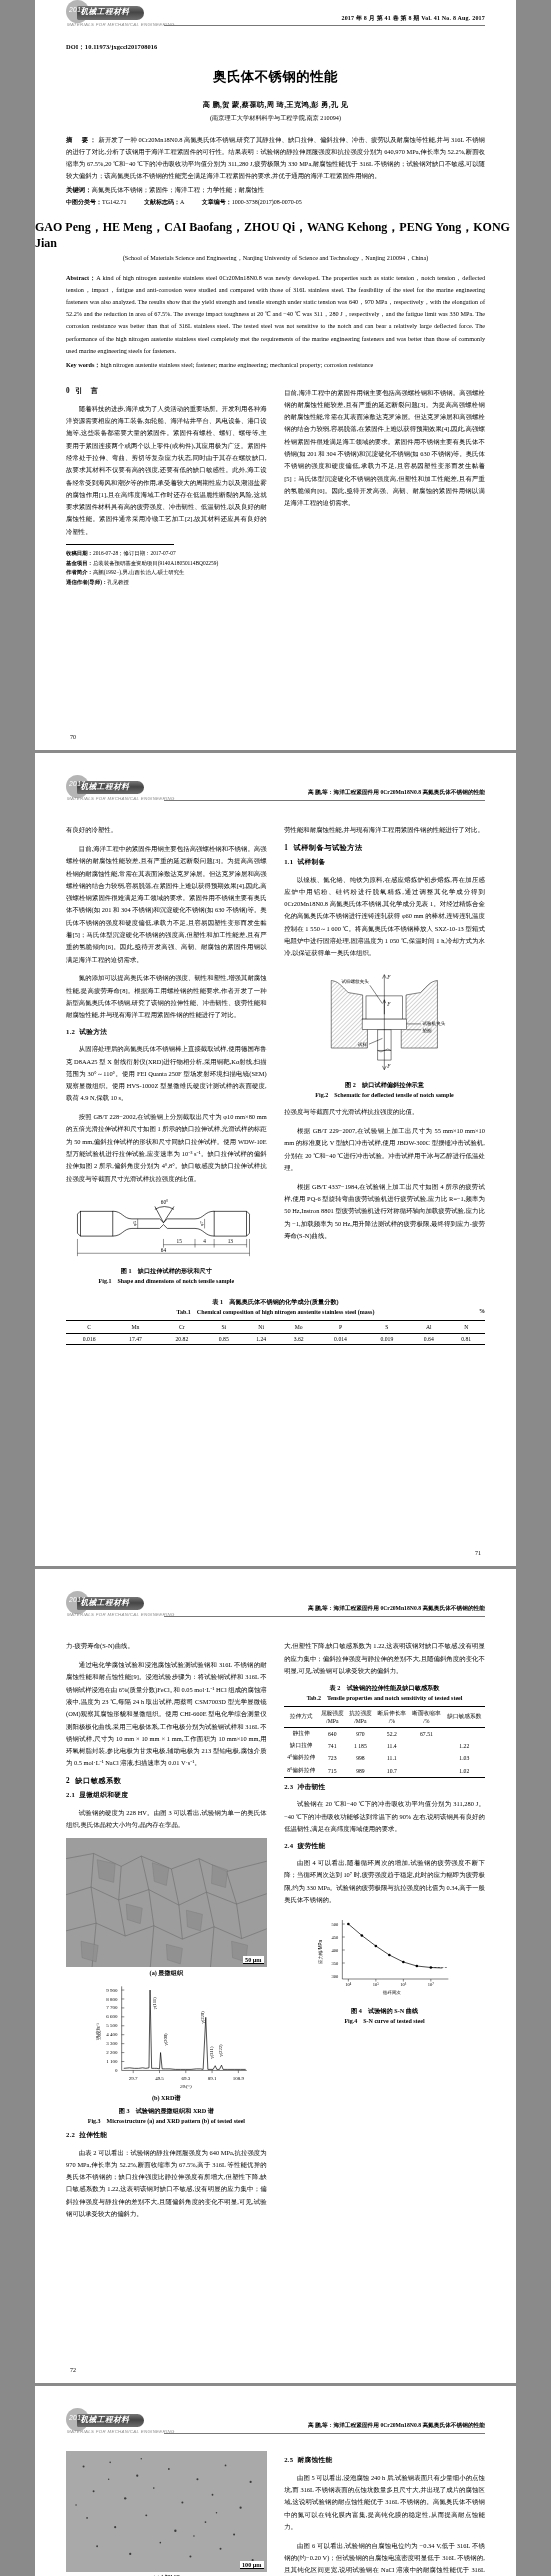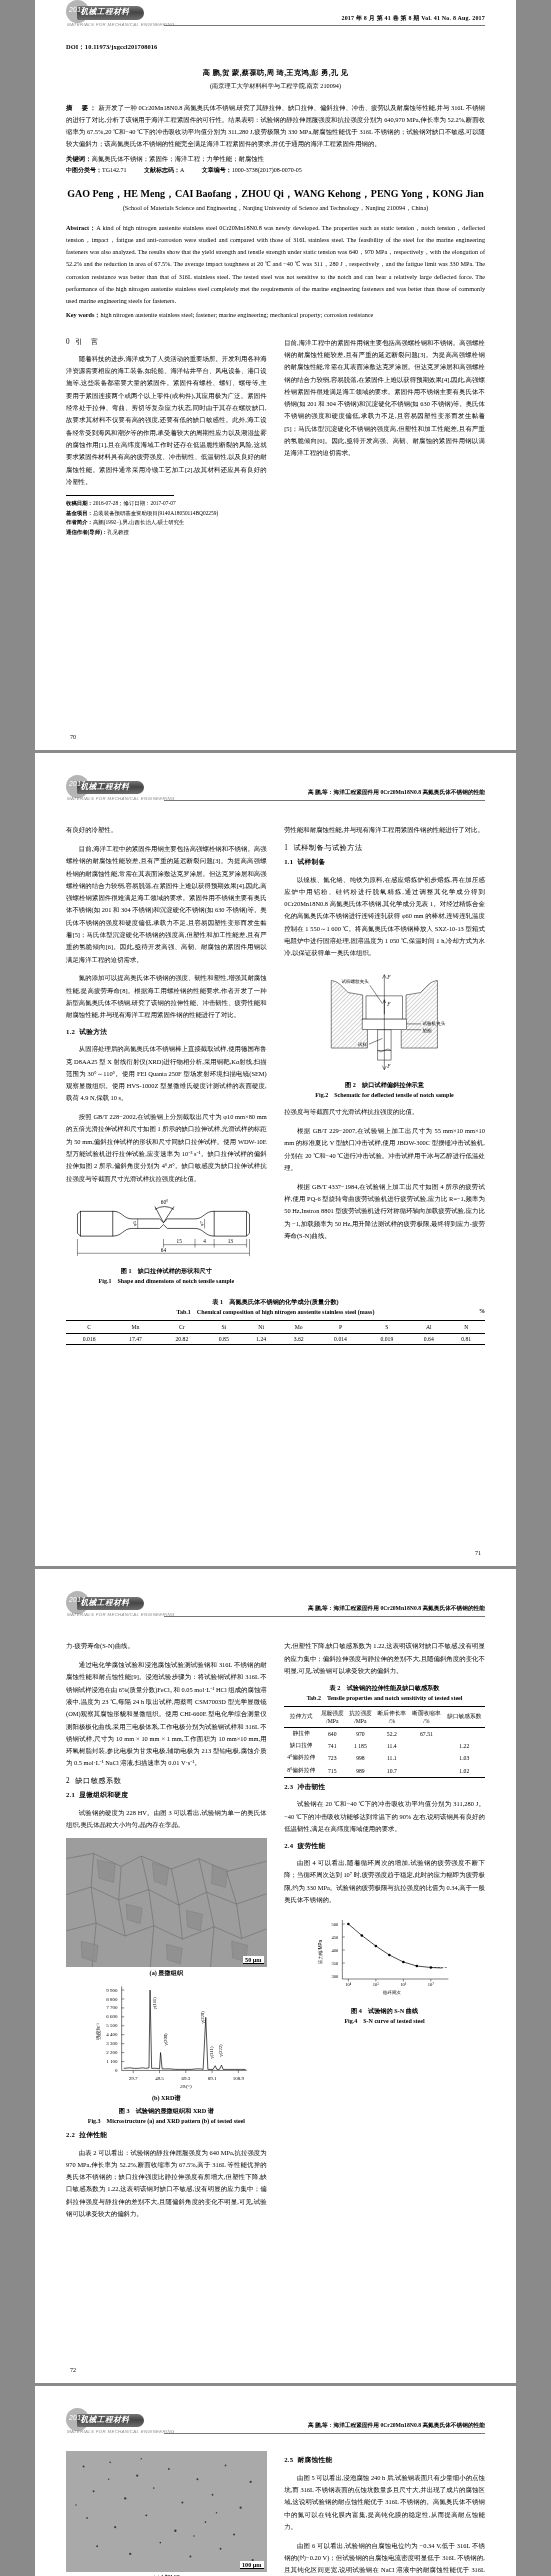--- a/index.html
+++ b/index.html
@@ -65,33 +65,33 @@
   .kw-cn { margin:3.1px 31px 0 31px; font-size:6.4px; line-height:1.85; }
   .kw-cn .lbl { font-weight:bold; }
   .clsline { margin:2.1px 31px 0 31px; font-size:6px; }
   .clsline b { font-weight:bold; }
   .clsline .gap { display:inline-block; width:17.5px; }
 
   .title-en {
     text-align:center; font-size:10px; font-weight:bold; line-height:1.45;
     margin:11.3px 36px 0 36px;
   }
-  .authors-en { text-align:center; font-size:10px; font-weight:bold; margin-top:8.2px; }
+  .authors-en { text-align:left; font-size:12px; font-weight:bold; margin-top:8.2px; }
   .affil-en { text-align:center; font-size:6.2px; margin-top:3.1px; }
   .abs-en { margin:9.3px 31px 0 31px; font-size:6.2px; line-height:1.95; text-align:justify; }
   .abs-en .lbl { font-weight:bold; }
   .kw-en { margin:2.1px 31px 0 31px; font-size:6.2px; line-height:1.95; text-align:justify; }
   .kw-en .lbl { font-weight:bold; }
 
   
   .cols { margin:0 31px; display:flex; gap:17.5px; }
   .col { width:calc(50% - 8.8px); }
   .bodytext { font-size:6.4px; line-height:1.92; text-align:justify; text-indent:2em; }
   .bodytext.noind { text-indent:0; }
-  .h1 { font-size:7.2px; font-weight:normal; margin:6.2px 0 3.1px 0; letter-spacing:0.5px; }
+  .h1 { font-size:7.2px; font-weight:bold; margin:6.2px 0 3.1px 0; letter-spacing:0.5px; }
   .h1 .num { margin-right:5.2px; }
   .h2 { font-size:6.7px; font-weight:bold; margin:5.2px 0 2.1px 0; letter-spacing:0.3px; }
   .h2 .num { margin-right:4.1px; }
 
   .footnote-rule { width:108px; height:0.8px; background:#000; margin:6.2px 0 4.1px 0; }
   .footnote { font-size:5.4px; line-height:1.75; }
   .footnote b { font-weight:bold; }
 
   .pagenum { position:absolute; left:35px; bottom:10.3px; font-size:6px; }
   .pagenum.right { left:auto; right:35px; }
@@ -139,20 +139,21 @@
       <div class="cn">机械工程材料</div>
       <div class="en">MATERIALS FOR MECHANICAL ENGINEERING</div>
     </div>
     <div class="rh-rule"></div>
     <div class="issue">2017 年 8 月 第 41 卷 第 8 期   Vol. 41 No. 8 Aug. 2017</div>
   </div>
 
   <div class="doi">DOI：10.11973/jxgccl201708016</div>
 
   <div class="title-cn">
+    <div>奥氏体不锈钢的性能</div>
   </div>
 
   <div class="authors-cn">高 鹏,贺 蒙,蔡葆昉,周 琦,王克鸿,彭 勇,孔 见</div>
   <div class="affil-cn">(南京理工大学材料科学与工程学院,南京 210094)</div>
 
   <div class="abs-cn">
     <span class="lbl">摘　要：</span><span>新开发了一种 0Cr20Mn18N0.8 高氮奥氏体不锈钢,研究了其静拉伸、缺口拉伸、偏斜拉伸、冲击、疲劳以及耐腐蚀等性能,并与 316L 不锈钢的进行了对比,分析了该钢用于海洋工程紧固件的可行性。结果表明：试验钢的静拉伸屈服强度和抗拉强度分别为 640,970 MPa,伸长率为 52.2%,断面收缩率为 67.5%,20 ℃和−40 ℃下的冲击吸收功平均值分别为 311,280 J,疲劳极限为 330 MPa,耐腐蚀性能优于 316L 不锈钢的；试验钢对缺口不敏感,可以随较大偏斜力；该高氮奥氏体不锈钢的性能完全满足海洋工程紧固件的要求,并优于通用的海洋工程紧固件用钢的。</span>
   </div>
   <div class="kw-cn">
     <span class="lbl">关键词：</span><span>高氮奥氏体不锈钢；紧固件；海洋工程；力学性能；耐腐蚀性</span>

